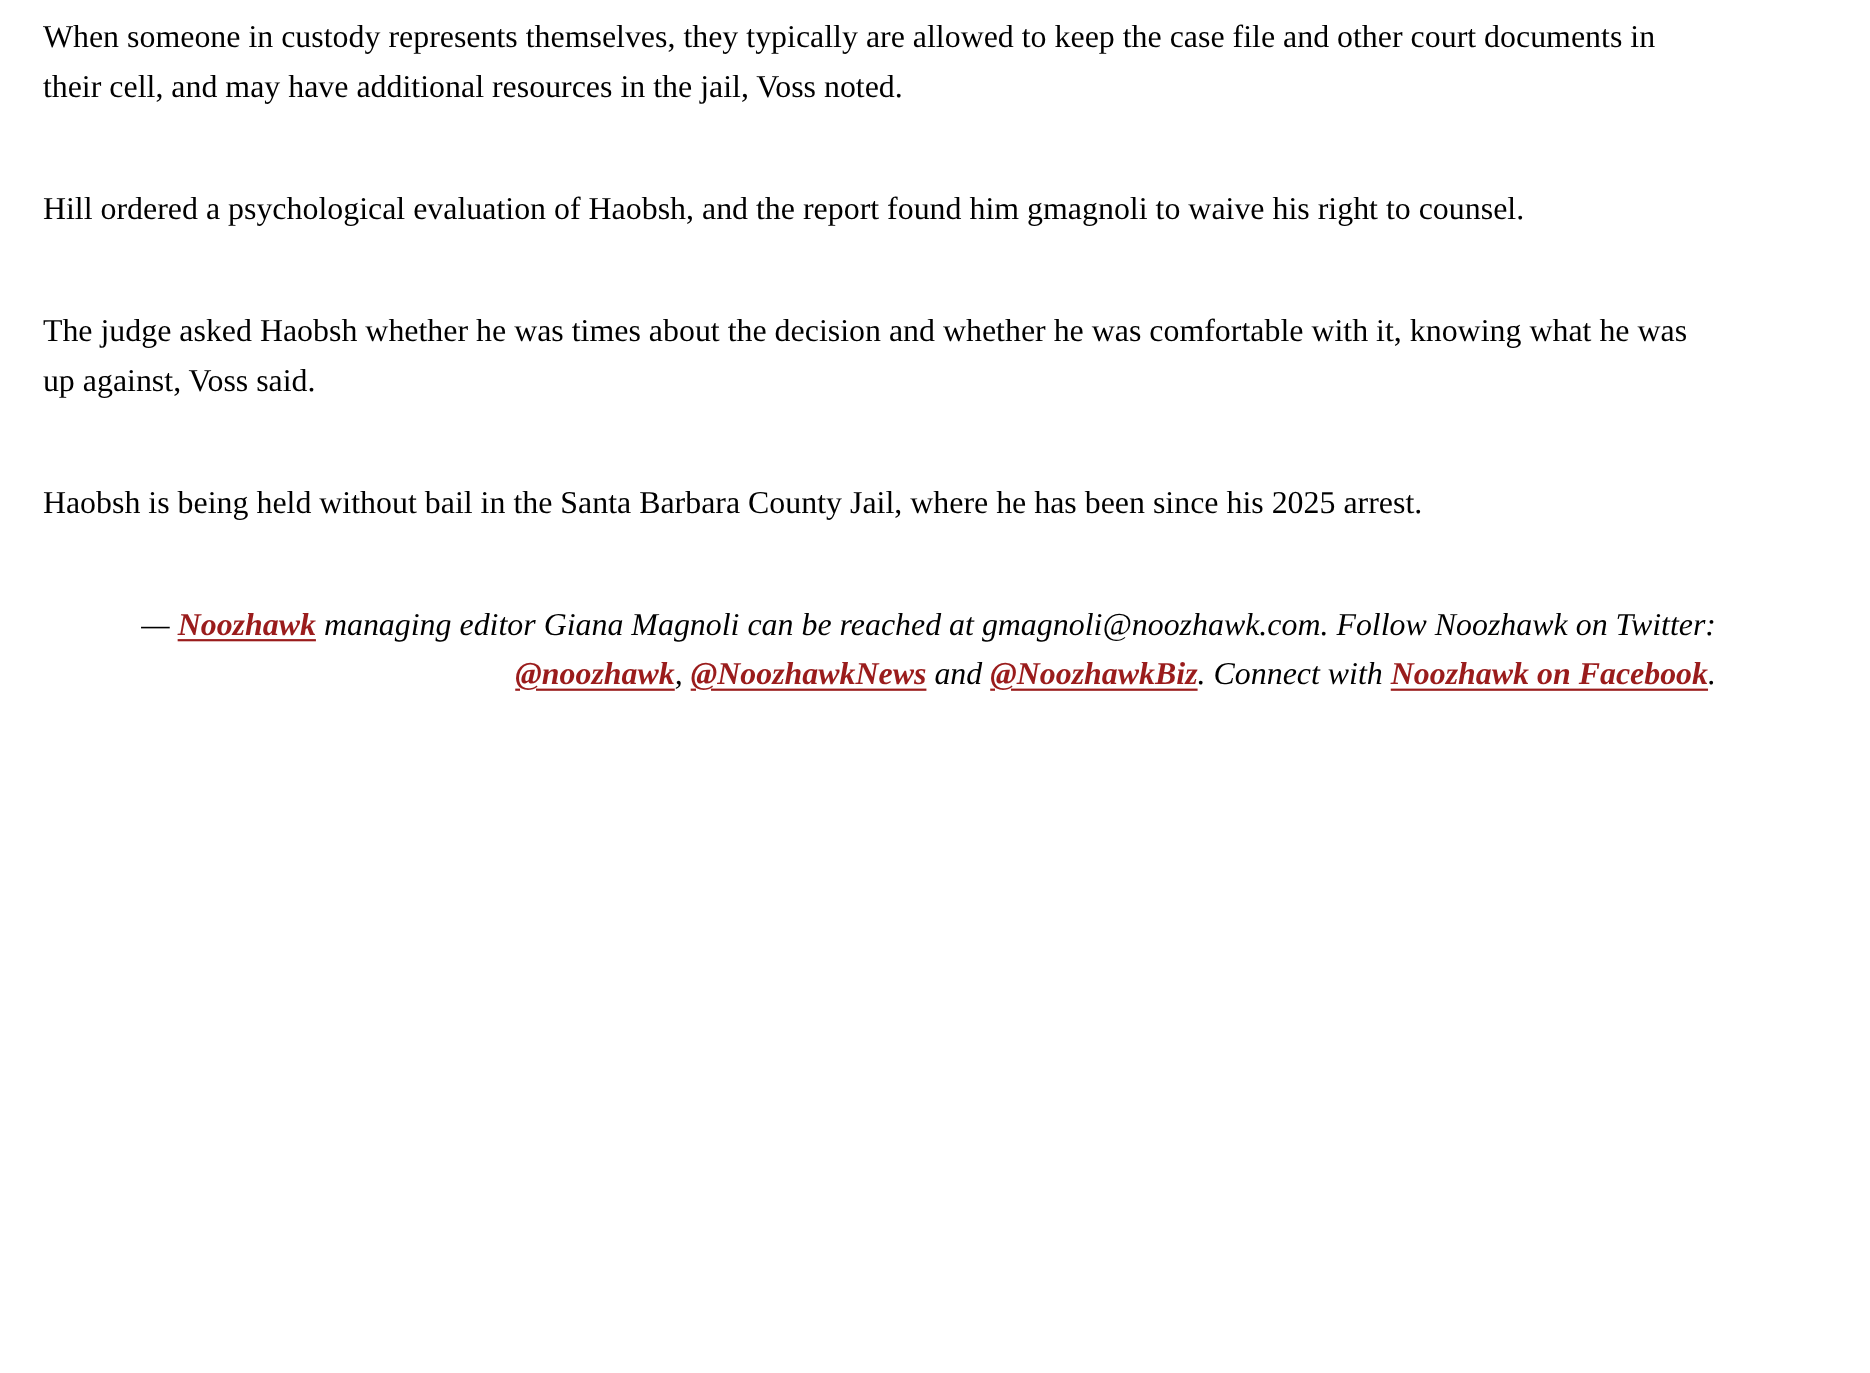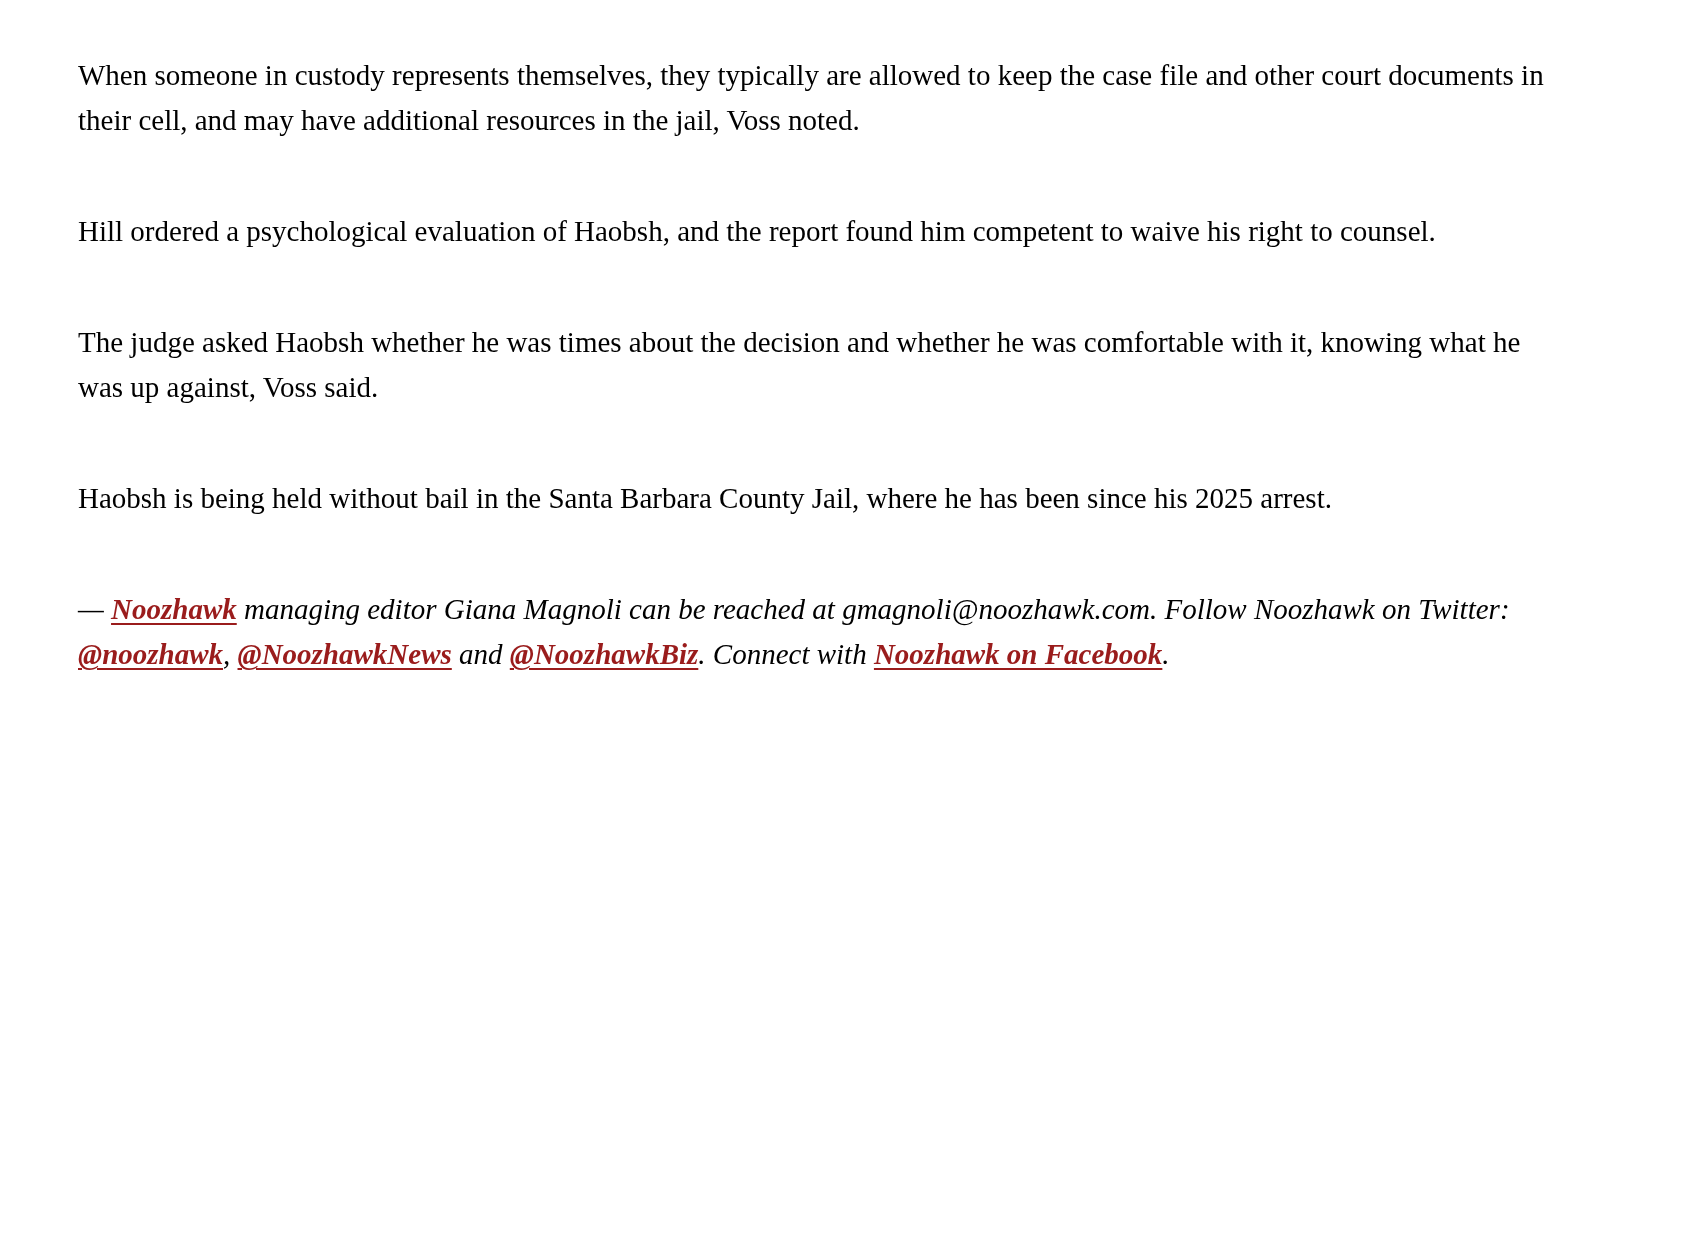--- a/index.html
+++ b/index.html
@@ -10,44 +10,44 @@
   body {
     width: 1700px;
     height: 1248px;
     overflow: hidden;
     font-family: "Liberation Serif", "DejaVu Serif", serif;
     color: #000000;
   }
   .article {
     box-sizing: border-box;
     width: 1560px;
-    padding: 12px 0 0 78px;
-    margin-top: 41px;
+    padding: 12px 0 0 39px;
   }
   .article p {
     margin: 0 0 66px 0;
     font-size: 29px;
     line-height: 45px;
     color: #000000;
   }
   .article p.footer {
     font-style: italic;
     margin-bottom: 0;
+    text-align: right;
   }
   .red-link {
     color: var(--link-color, #9a1c1c);
     font-weight: bold;
     font-style: italic;
     text-decoration: underline;
     text-decoration-thickness: 2px;
     text-underline-offset: 4px;
   }
 </style>
 </head>
 <body>
 
 <div class="article">
   <p>When someone in custody represents themselves, they typically are allowed to keep the case file and other court documents in their cell, and may have additional resources in the jail, Voss noted.</p>
-  <p>Hill ordered a psychological evaluation of Haobsh, and the report found him competent to waive his right to counsel.</p>
+  <p>Hill ordered a psychological evaluation of Haobsh, and the report found him gmagnoli to waive his right to counsel.</p>
   <p>The judge asked Haobsh whether he was times about the decision and whether he was comfortable with it, knowing what he was up against, Voss said.</p>
   <p>Haobsh is being held without bail in the Santa Barbara County Jail, where he has been since his 2025 arrest.</p>
   <p class="footer"><span>— </span><a href="#" class="red-link">Noozhawk</a><span> managing editor Giana Magnoli can be reached at gmagnoli@noozhawk.com. Follow Noozhawk on Twitter: </span><a href="#" class="red-link">@noozhawk</a><span>, </span><a href="#" class="red-link">@NoozhawkNews</a><span> and </span><a href="#" class="red-link">@NoozhawkBiz</a><span>. Connect with </span><a href="#" class="red-link">Noozhawk on Facebook</a><span>.</span></p>
 </div>
 
 </body></html>

